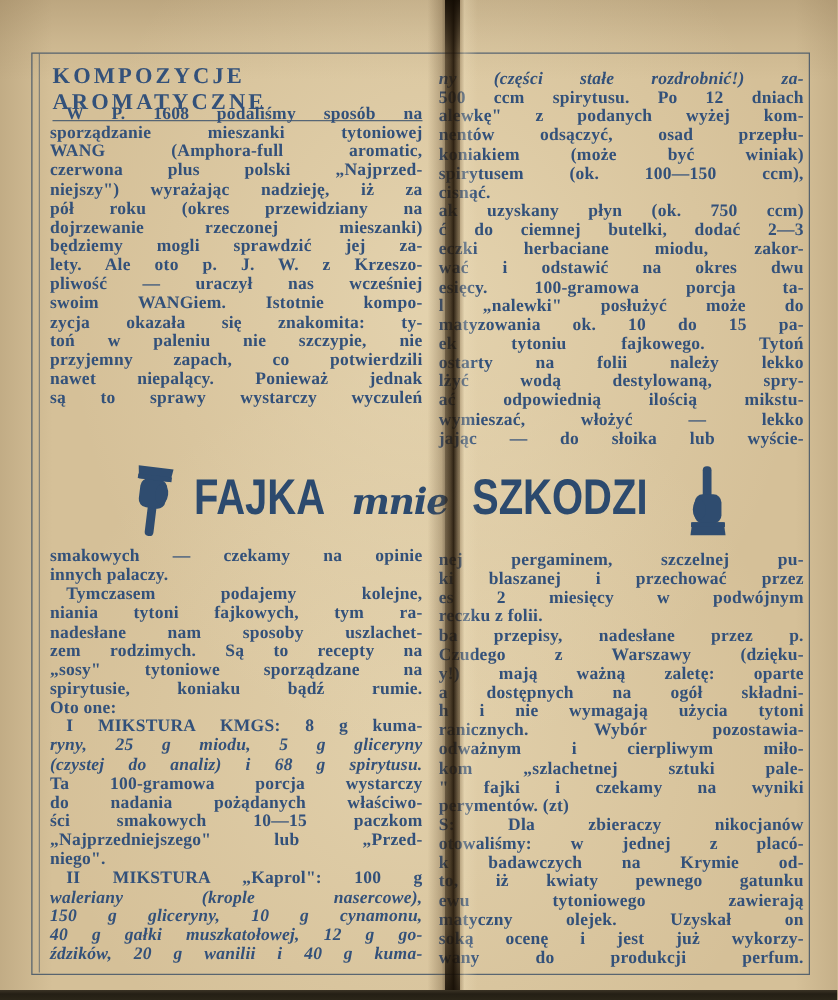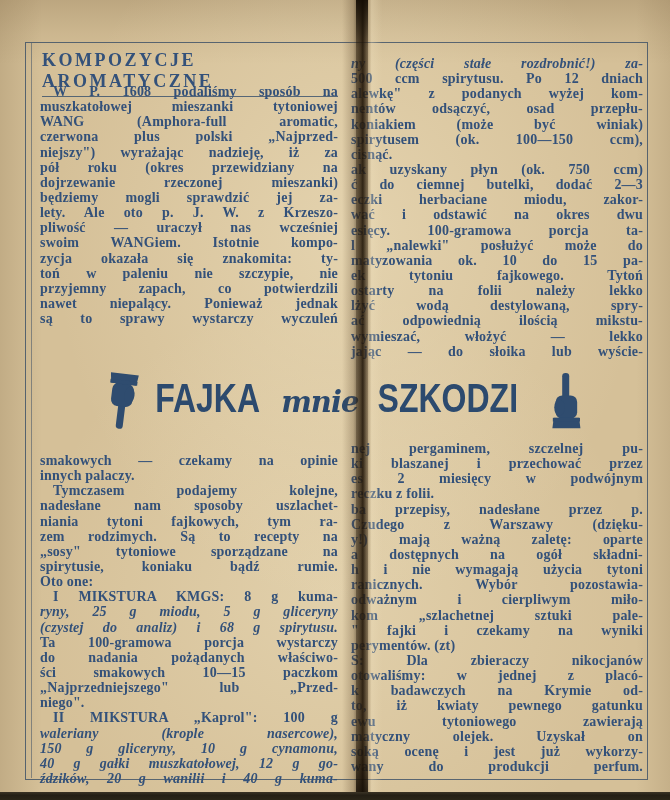--- a/index.html
+++ b/index.html
@@ -32,21 +32,21 @@
   .textcol{position:absolute;color:#33517a;font-size:14px;font-weight:700;
     letter-spacing:0.2px;}
   .textcol .line{
     line-height:15.15px;height:15.15px;
     text-align:justify;text-align-last:justify;
   }
   .textcol .line.end{text-align-last:left;}
   .textcol .line.ind{text-indent:13px;font-family:Liberation Serif, serif;}
   .textcol .line.i{font-style:italic;}
   #left-p1{left:40px;top:84px;width:298px;}
-  #left-p2{left:40px;top:453px;width:298px;}
+  #left-p2{left:40px;top:438px;width:298px;}
   #right-p1{left:351px;top:56px;width:292px;}
   #right-p2{left:351px;top:441px;width:292px;}
   .headline-band{position:absolute;left:30px;top:368px;width:618px;height:68px;}
   .headline-text{
     position:absolute;left:50%;top:10px;transform:translateX(-50%);
     white-space:nowrap;color:#2c4a6e;display:flex;align-items:baseline;
   }
   .hw{font-family:"Liberation Sans",sans-serif;font-weight:700;font-size:40px;
       display:inline-block;transform:scaleX(0.80);letter-spacing:0px;line-height:40px;}
   .hm{font-family:"DejaVu Serif",serif;font-weight:700;font-style:italic;font-size:29px;
@@ -76,42 +76,42 @@
 </head>
 <body>
 
 <div class="frame"></div>
 <div class="frame-inner-left"></div>
 
 <div class="article-title">KOMPOZYCJE AROMATYCZNE</div>
 
 <div class="textcol" id="left-p1">
     <div class="line ind">W P. 1608 podaliśmy sposób na</div>
-    <div class="line">muszkatołowej mieszanki tytoniowej</div>
+    <div class="line">sporządzanie mieszanki tytoniowej</div>
     <div class="line">WANG (Amphora-full aromatic,</div>
     <div class="line">czerwona plus polski „Najprzed-</div>
     <div class="line">niejszy") wyrażając nadzieję, iż za</div>
     <div class="line">pół roku (okres przewidziany na</div>
     <div class="line">dojrzewanie rzeczonej mieszanki)</div>
     <div class="line">będziemy mogli sprawdzić jej za-</div>
     <div class="line">lety. Ale oto p. J. W. z Krzeszo-</div>
     <div class="line">pliwość — uraczył nas wcześniej</div>
     <div class="line">swoim WANGiem. Istotnie kompo-</div>
     <div class="line">zycja okazała się znakomita: ty-</div>
     <div class="line">toń w paleniu nie szczypie, nie</div>
     <div class="line">przyjemny zapach, co potwierdzili</div>
     <div class="line">nawet niepalący. Ponieważ jednak</div>
     <div class="line">są to sprawy wystarczy wyczuleń</div>
   </div>
 <div class="textcol" id="left-p2">
     <div class="line">smakowych — czekamy na opinie</div>
     <div class="line end">innych palaczy.</div>
     <div class="line ind">Tymczasem podajemy kolejne,</div>
+    <div class="line">niania tytoni fajkowych, tym ra-</div>
     <div class="line">nadesłane nam sposoby uszlachet-</div>
-    <div class="line">niania tytoni fajkowych, tym ra-</div>
     <div class="line">zem rodzimych. Są to recepty na</div>
     <div class="line">„sosy" tytoniowe sporządzane na</div>
     <div class="line">spirytusie, koniaku bądź rumie.</div>
     <div class="line end">Oto one:</div>
     <div class="line ind">I MIKSTURA KMGS: 8 g kuma-</div>
     <div class="line i">ryny, 25 g miodu, 5 g gliceryny</div>
     <div class="line i">(czystej do analiz) i 68 g spirytusu.</div>
     <div class="line">Ta 100-gramowa porcja wystarczy</div>
     <div class="line">do nadania pożądanych właściwo-</div>
     <div class="line">ści smakowych 10—15 paczkom</div>

